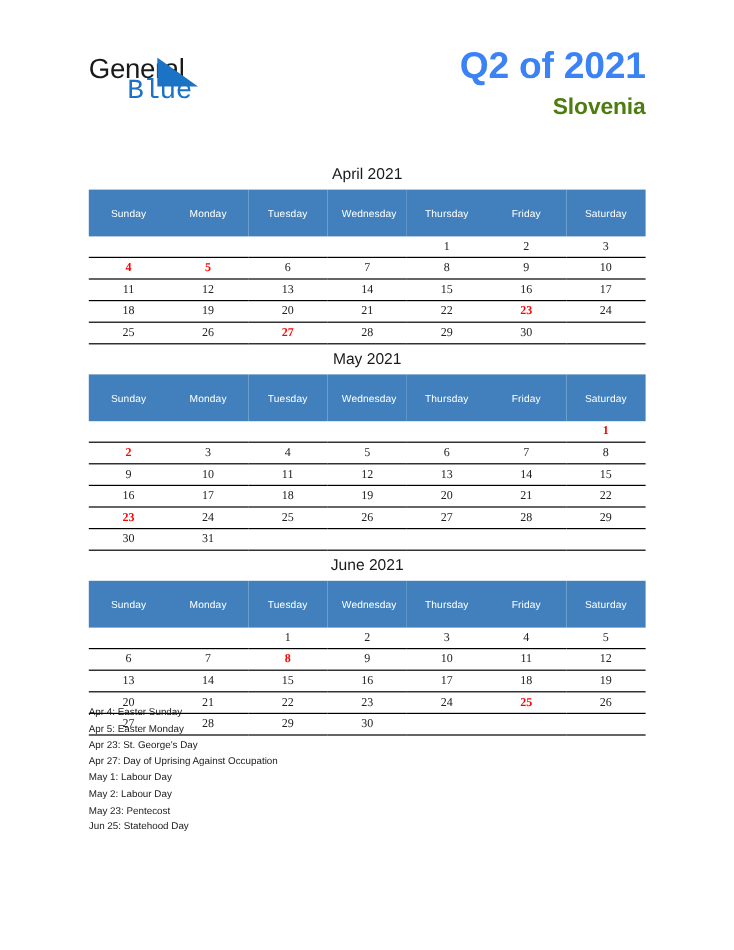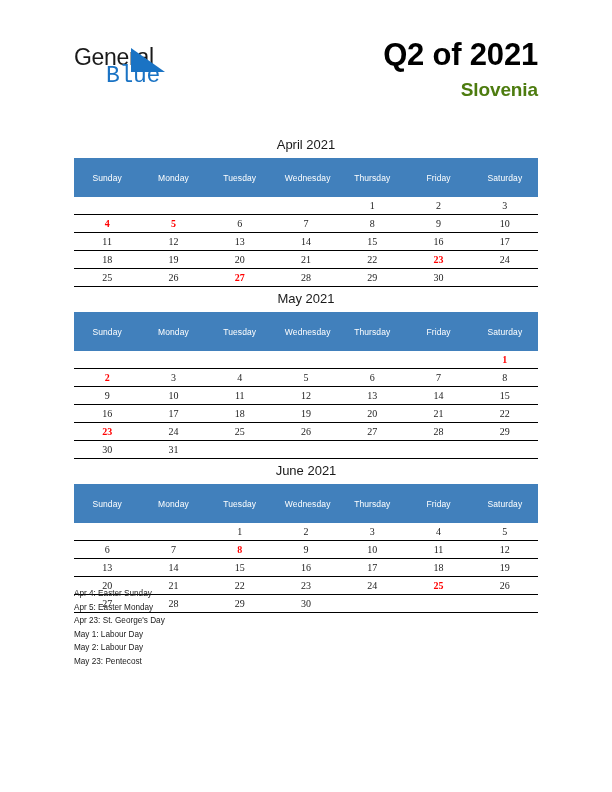--- a/index.html
+++ b/index.html
@@ -61,21 +61,21 @@
 
   .title-block {
     position: absolute;
     right: 74px;
     top: 36px;
     text-align: right;
   }
   .quarter-title {
     font-size: 31px;
     font-weight: bold;
-    color: #000000;
+    color: #3b82f6;
     line-height: 37px;
     letter-spacing: -0.2px;
   }
   .country-title {
     font-size: 19px;
     font-weight: bold;
     color: #4d7c0f;
     line-height: 24px;
     margin-top: 5px;
     letter-spacing: -0.1px;
@@ -371,16 +371,18 @@
           </tr>
         </tbody>
       </table>
     </div>
   </div>
 
 <div class="legend">
     <div class="legend-item">Apr 4: Easter Sunday</div>
     <div class="legend-item">Apr 5: Easter Monday</div>
     <div class="legend-item">Apr 23: St. George's Day</div>
+    <div class="legend-item">Apr 27: Day of Uprising Against Occupation</div>
     <div class="legend-item">May 1: Labour Day</div>
     <div class="legend-item">May 2: Labour Day</div>
     <div class="legend-item">May 23: Pentecost</div>
+    <div class="legend-item">Jun 25: Statehood Day</div>
   </div>
 
 </body></html>

